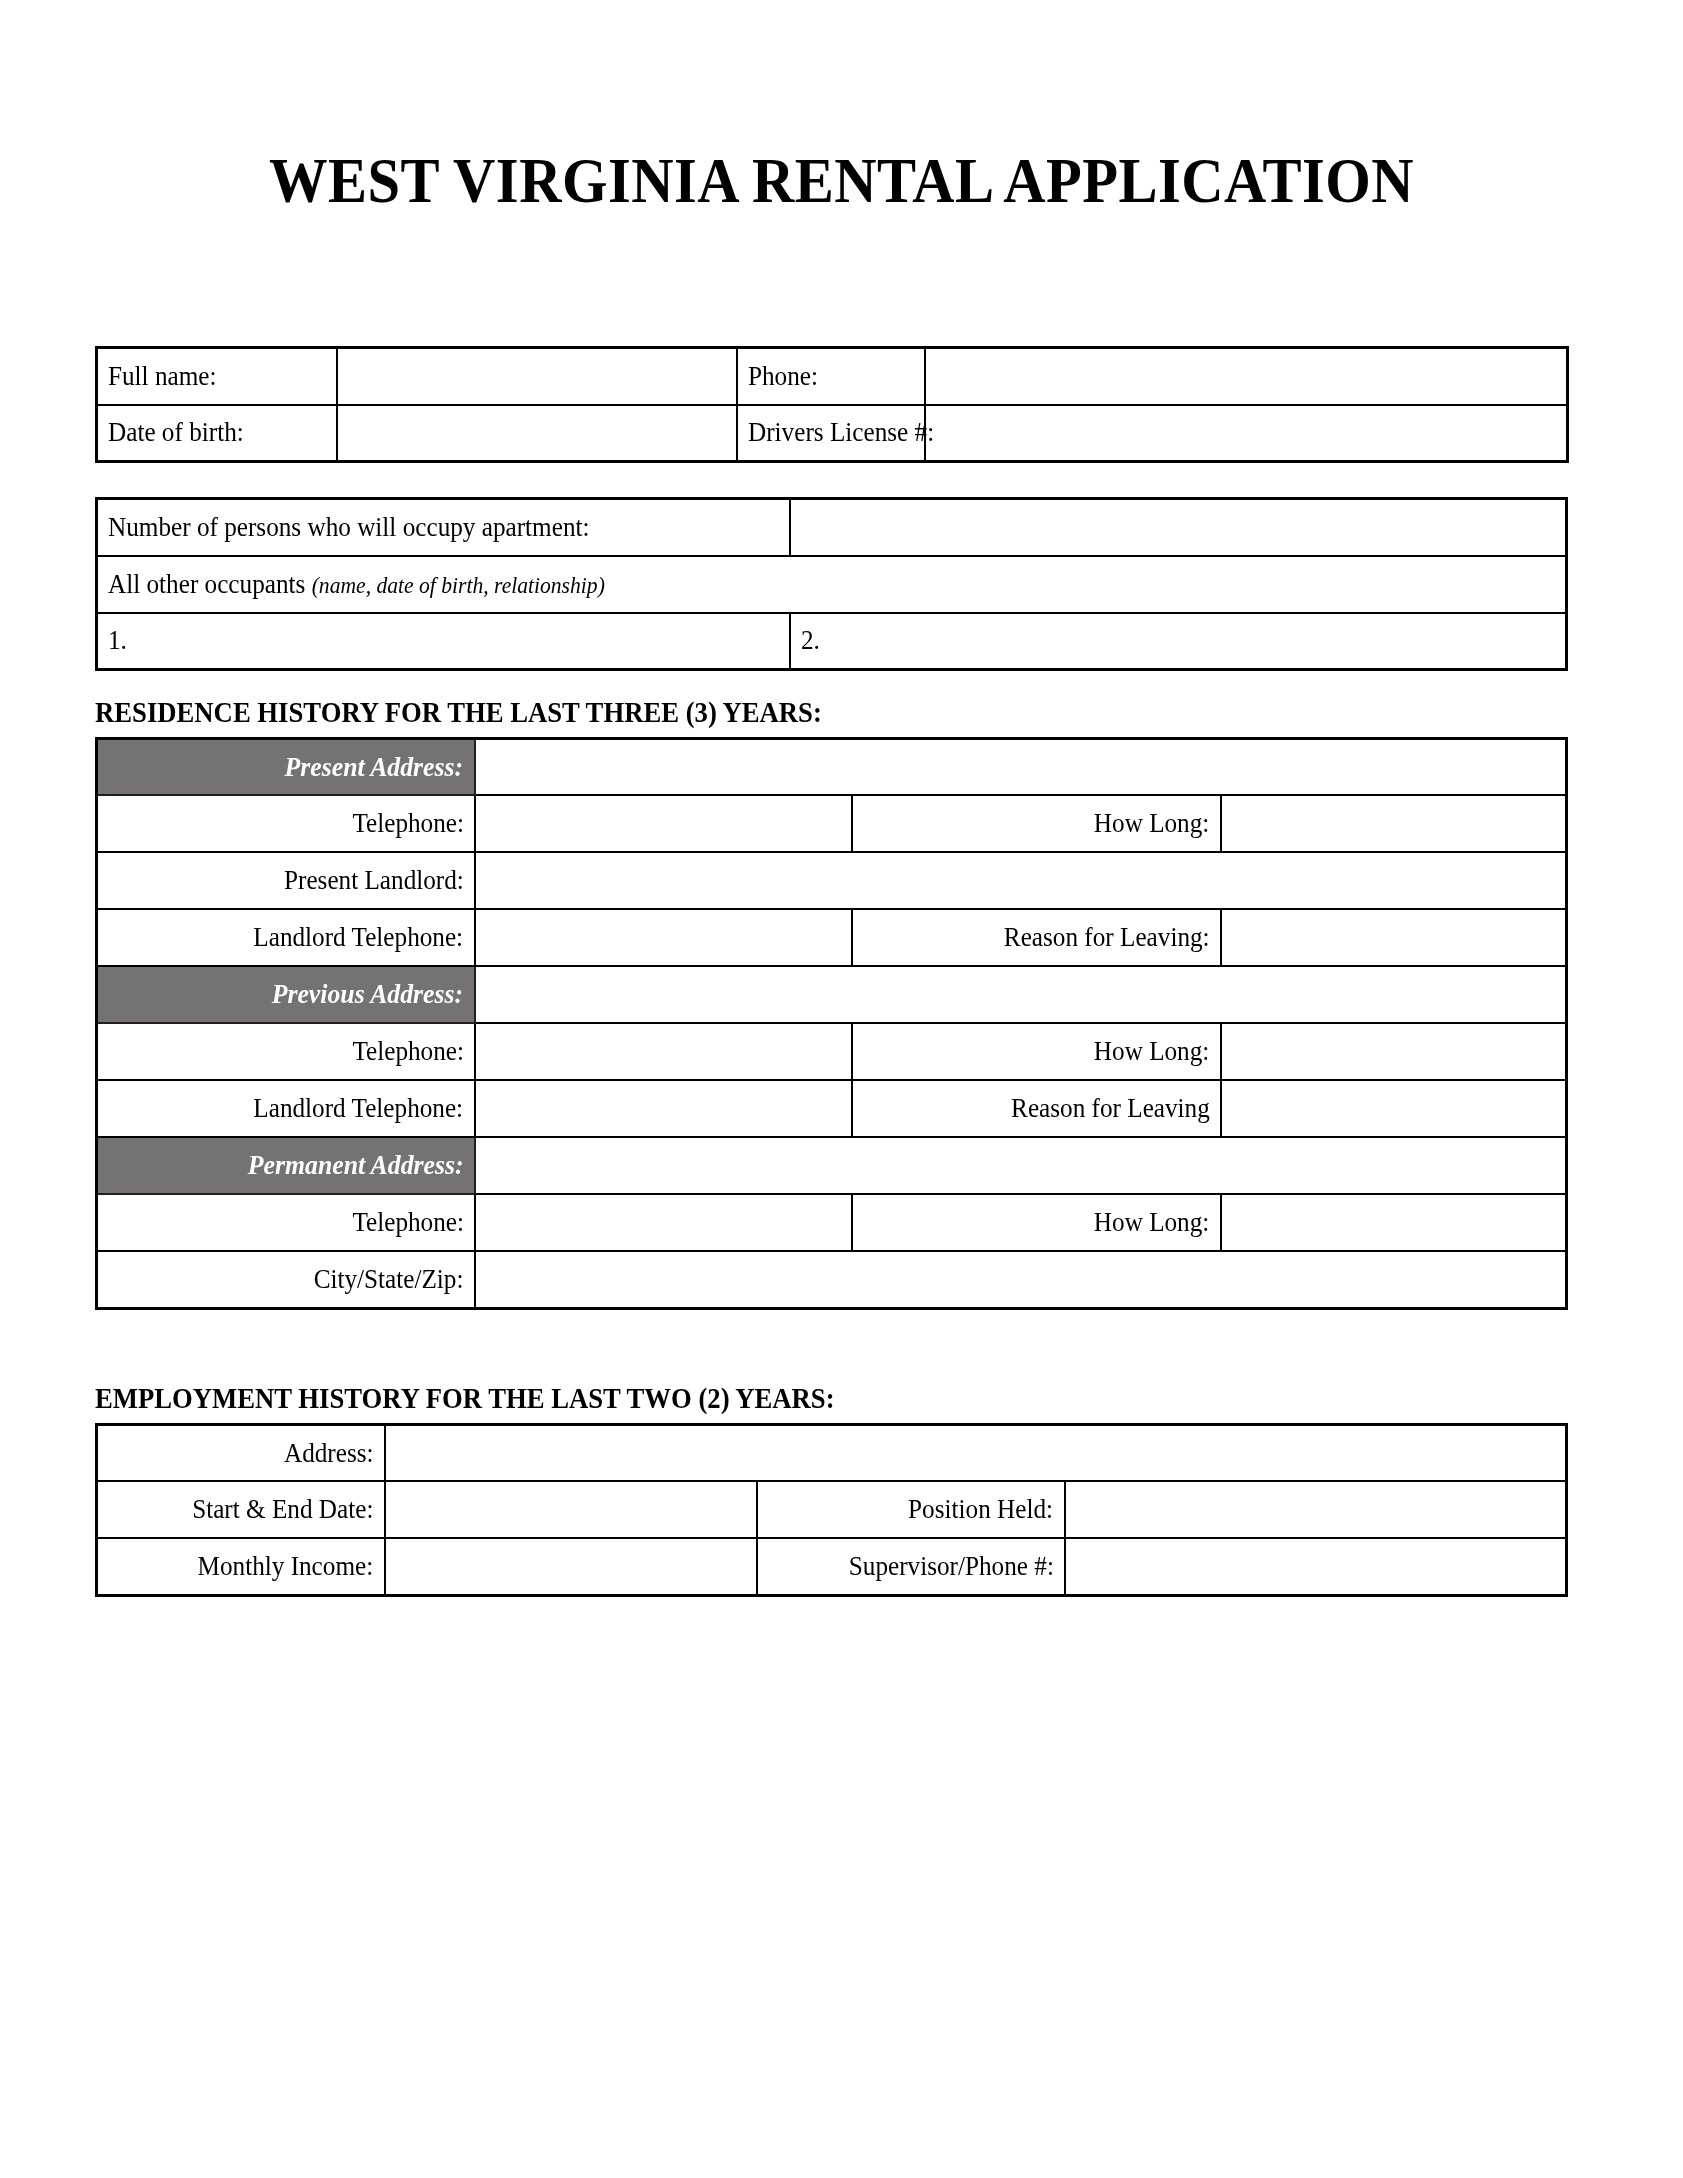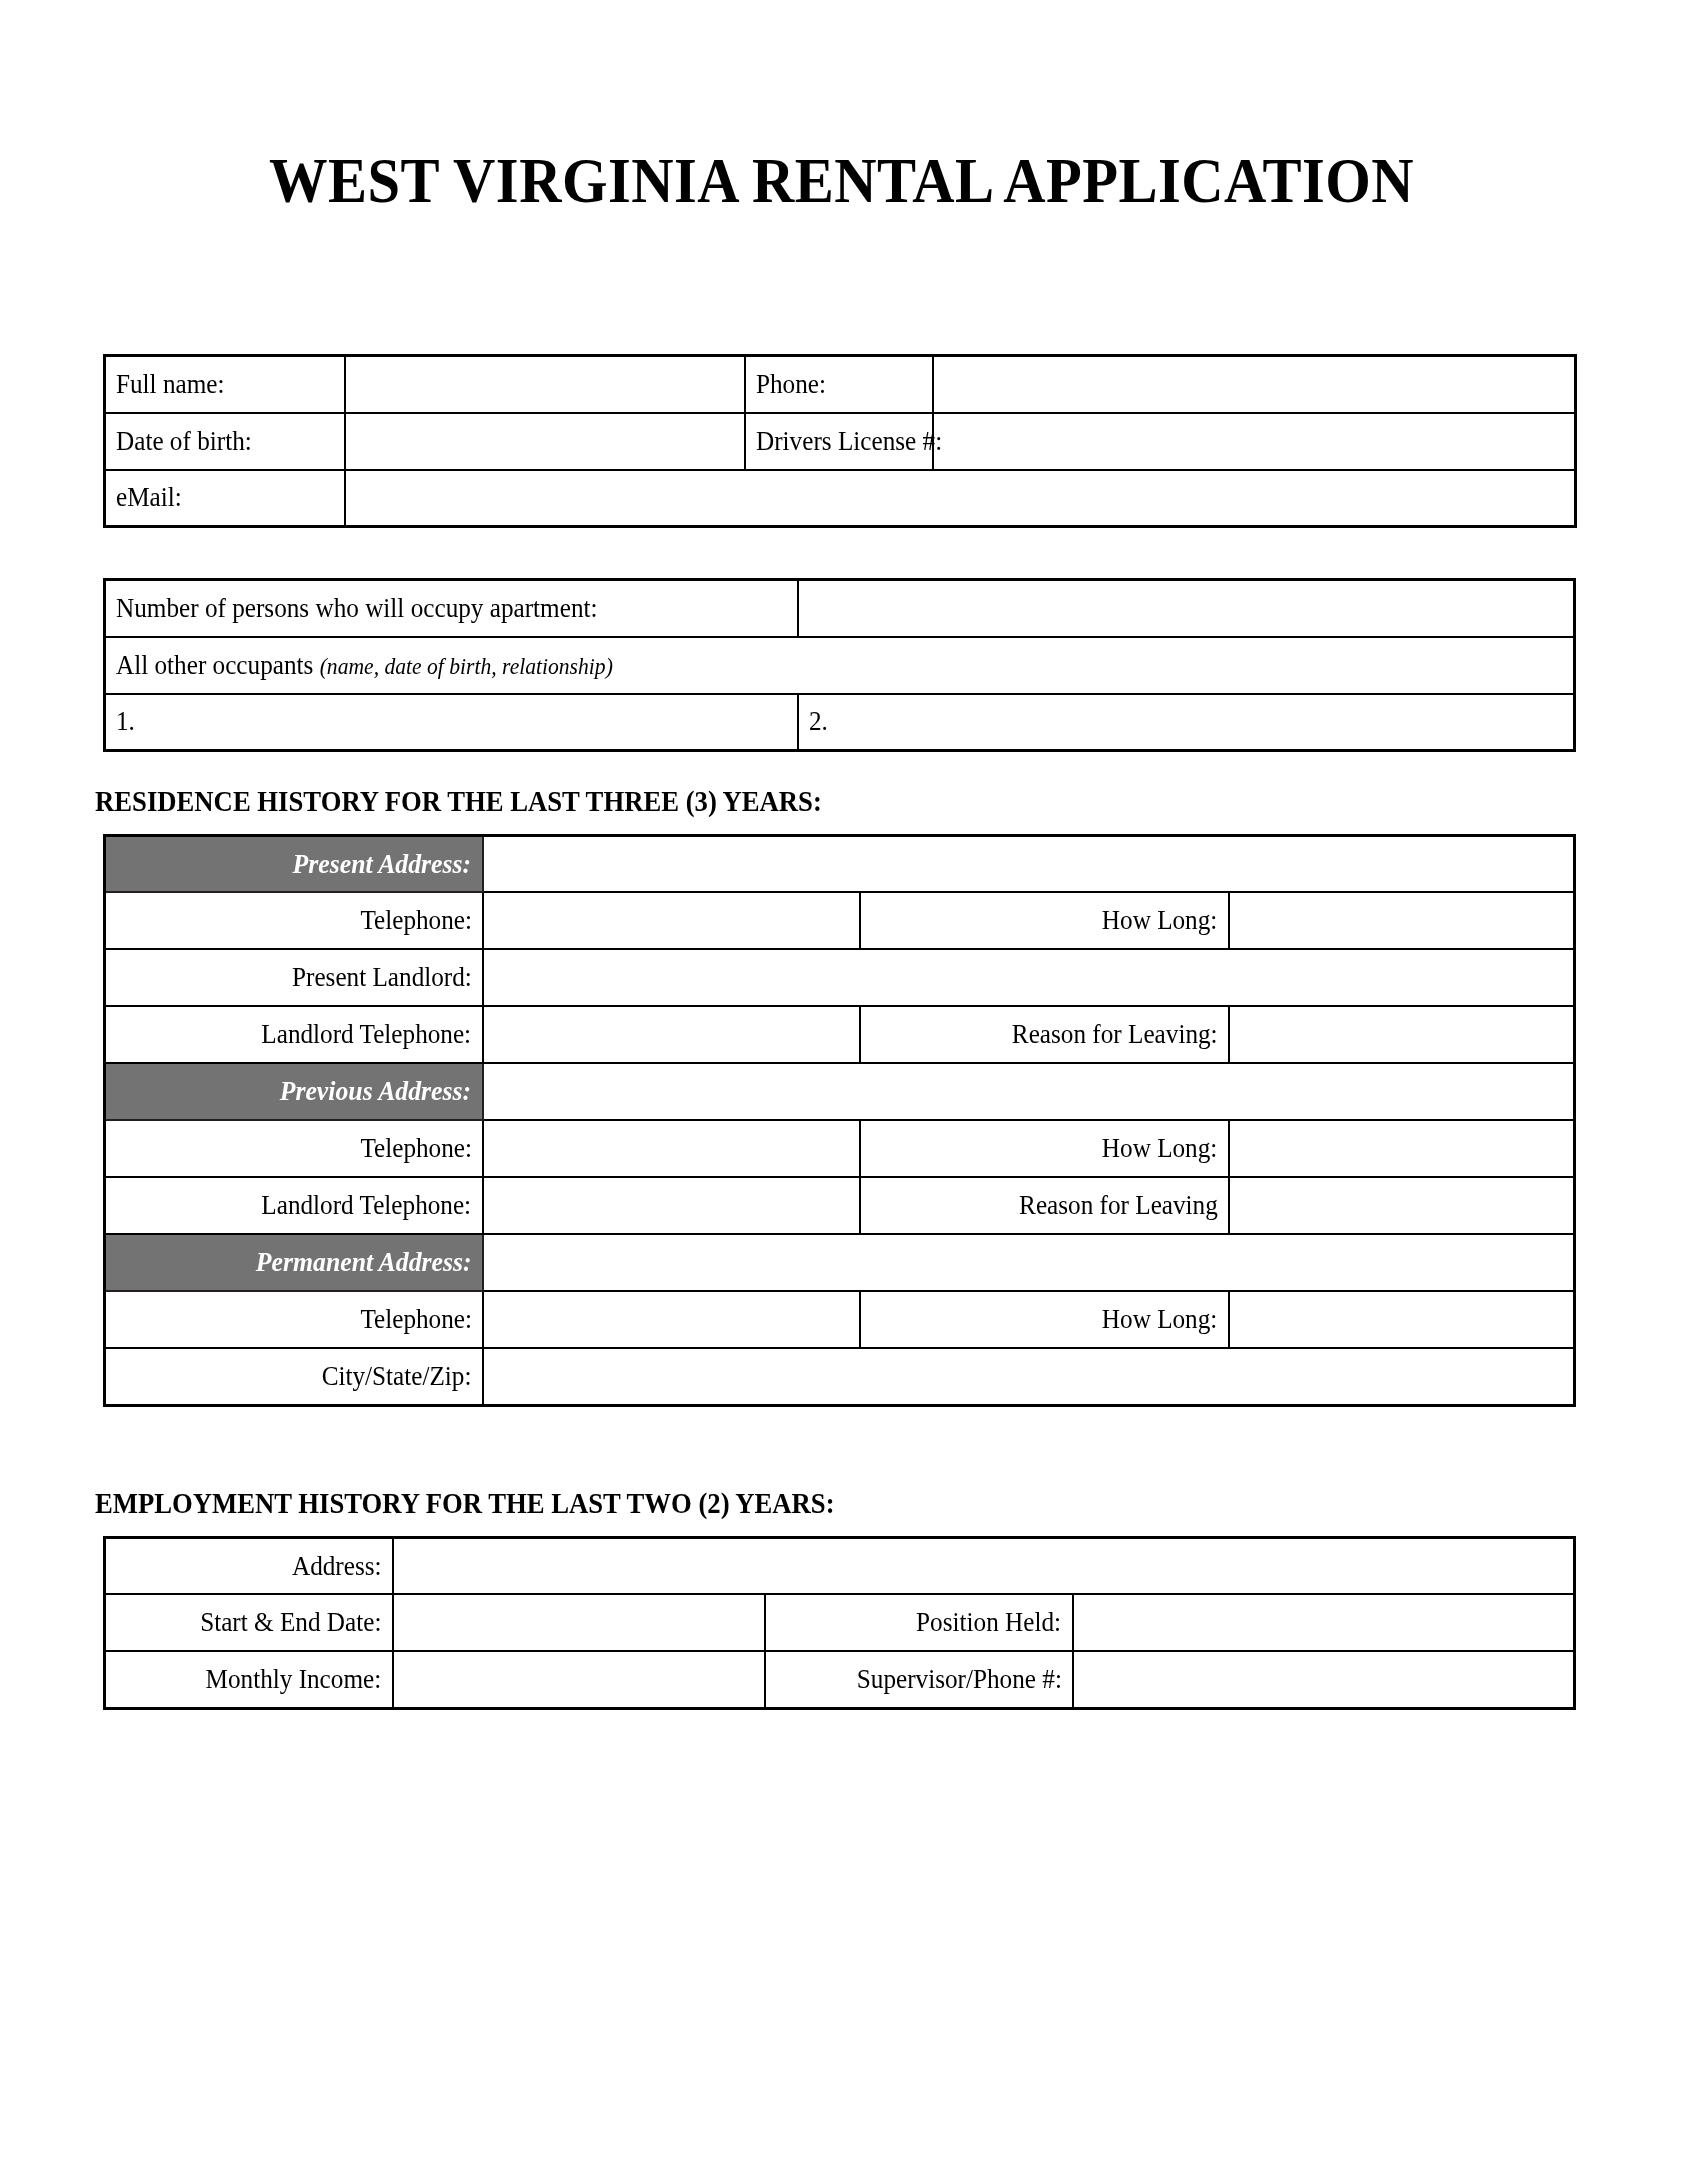--- a/index.html
+++ b/index.html
@@ -37,21 +37,21 @@
     line-height: 1.0;
     transform: scaleX(0.93);
     white-space: nowrap;
   }
 
   
   .ftable {
     border-collapse: collapse;
     table-layout: fixed;
     width: 1470px;
-    margin: 8px;
+    margin: 0;
     border-radius: 20px;
   }
   .ftable td {
     border: 2px solid #000000;
     height: 57px;
     padding: 0 10px;
     font-size: 28px;
     line-height: 1.1;
     vertical-align: middle;
     box-sizing: border-box;
@@ -141,24 +141,20 @@
         <td class="blank"></td>
         <td class="lbl-left"><span class="lbltxt">Phone:</span></td>
         <td class="blank"></td>
       </tr>
       <tr>
         <td class="lbl-left"><span class="lbltxt">Date of birth:</span></td>
         <td class="blank"></td>
         <td class="lbl-left"><span class="lbltxt">Drivers License #:</span></td>
         <td class="blank"></td>
       </tr>
-      <tr>
-        <td class="lbl-left"><span class="lbltxt">eMail:</span></td>
-        <td class="blank" colspan="3"></td>
-      </tr>
     </tbody>
   </table>
 
   <div class="gap-1"></div>
 
   <table class="ftable thickout">
     <colgroup>
       <col style="width:693px">
       <col style="width:777px">
     </colgroup>

